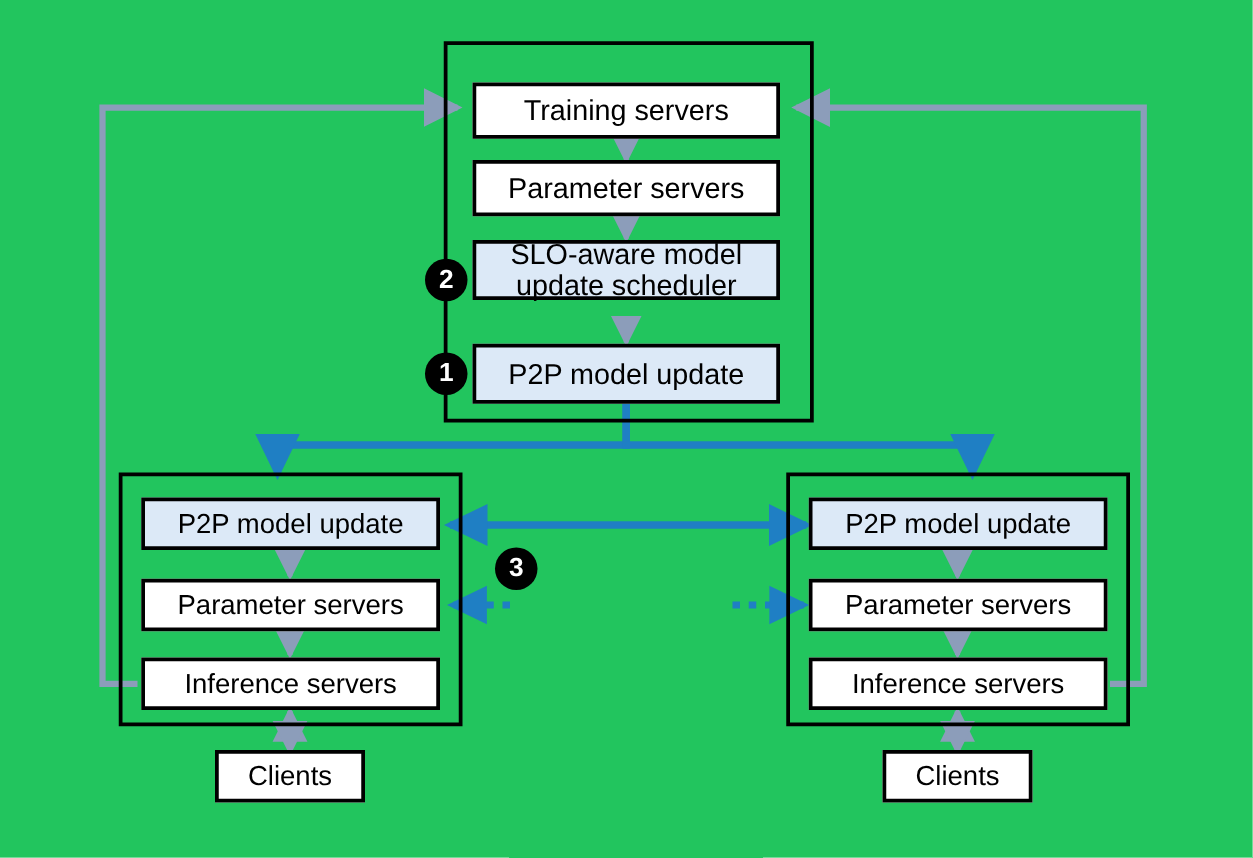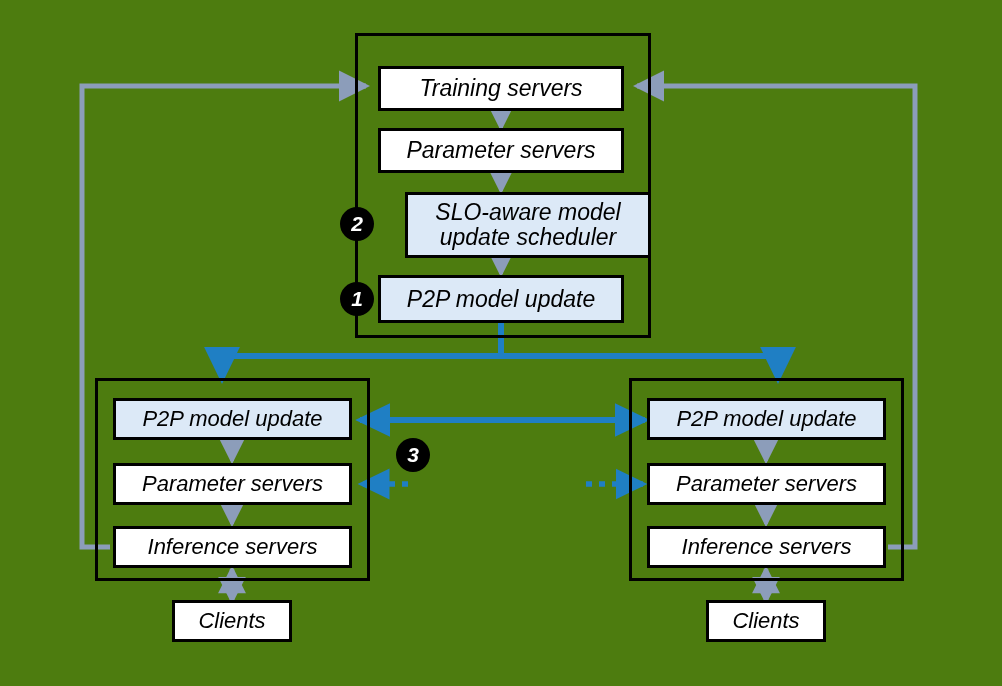--- a/index.html
+++ b/index.html
@@ -1,17 +1,17 @@
 <!DOCTYPE html>
 <html><head>
 <meta charset="utf-8">
 <style>
   html,body{margin:0;padding:0;background:#ffffff;}
   body{width:1002px;height:686px;font-family:"Liberation Sans",sans-serif;overflow:hidden;}
-  #canvas{position:relative;width:1002px;height:686px;background:#4d7c0f;font-style:italic;}
+  #canvas{position:relative;width:1002px;height:686px;background:#22c55e;}
 
   svg.layer{position:absolute;left:0;top:0;width:1002px;height:686px;pointer-events:none;}
 
   .node{position:absolute;box-sizing:border-box;display:flex;align-items:center;
         justify-content:center;text-align:center;background:#ffffff;
         border:3px solid #000000;color:#000000;line-height:1.08;}
   .node.hl{background:#dce9f7;}
   .group{position:absolute;box-sizing:border-box;border:3px solid #000000;background:transparent;}
 
   .badge{position:absolute;box-sizing:border-box;width:34px;height:34px;border-radius:50%;
@@ -74,21 +74,21 @@
     <line x1="408" y1="484" x2="362" y2="484" stroke="#1f7fc4" stroke-width="5.5" stroke-dasharray="6 7" stroke-linecap="butt" fill="none" marker-end="url(#blueHead)"></line>
     <line x1="586" y1="484" x2="643" y2="484" stroke="#1f7fc4" stroke-width="5.5" stroke-dasharray="6 7" stroke-linecap="butt" fill="none" marker-end="url(#blueHead)"></line>
   </svg>
 
   <div class="group" style="left:355px;top:33px;width:296px;height:305px;"></div>
 
   <div class="node t23" style="left:378px;top:66px;width:246px;height:45px;">Training servers</div>
 
   <div class="node t23" style="left:378px;top:128px;width:246px;height:45px;">Parameter servers</div>
 
-  <div class="node hl t23" style="left:378px;top:192px;width:246px;height:66px;white-space:pre-line;margin-left:27px;">SLO-aware model
+  <div class="node hl t23" style="left:378px;top:192px;width:246px;height:48px;white-space:pre-line;">SLO-aware model
 update scheduler</div>
 
   <div class="node hl t23" style="left:378px;top:275px;width:246px;height:48px;">P2P model update</div>
 
   <div class="group" style="left:95px;top:378px;width:275px;height:203px;"></div>
 
   <div class="node hl t22" style="left:113px;top:398px;width:239px;height:42px;">P2P model update</div>
 
   <div class="node t22" style="left:113px;top:463px;width:239px;height:42px;">Parameter servers</div>
 

